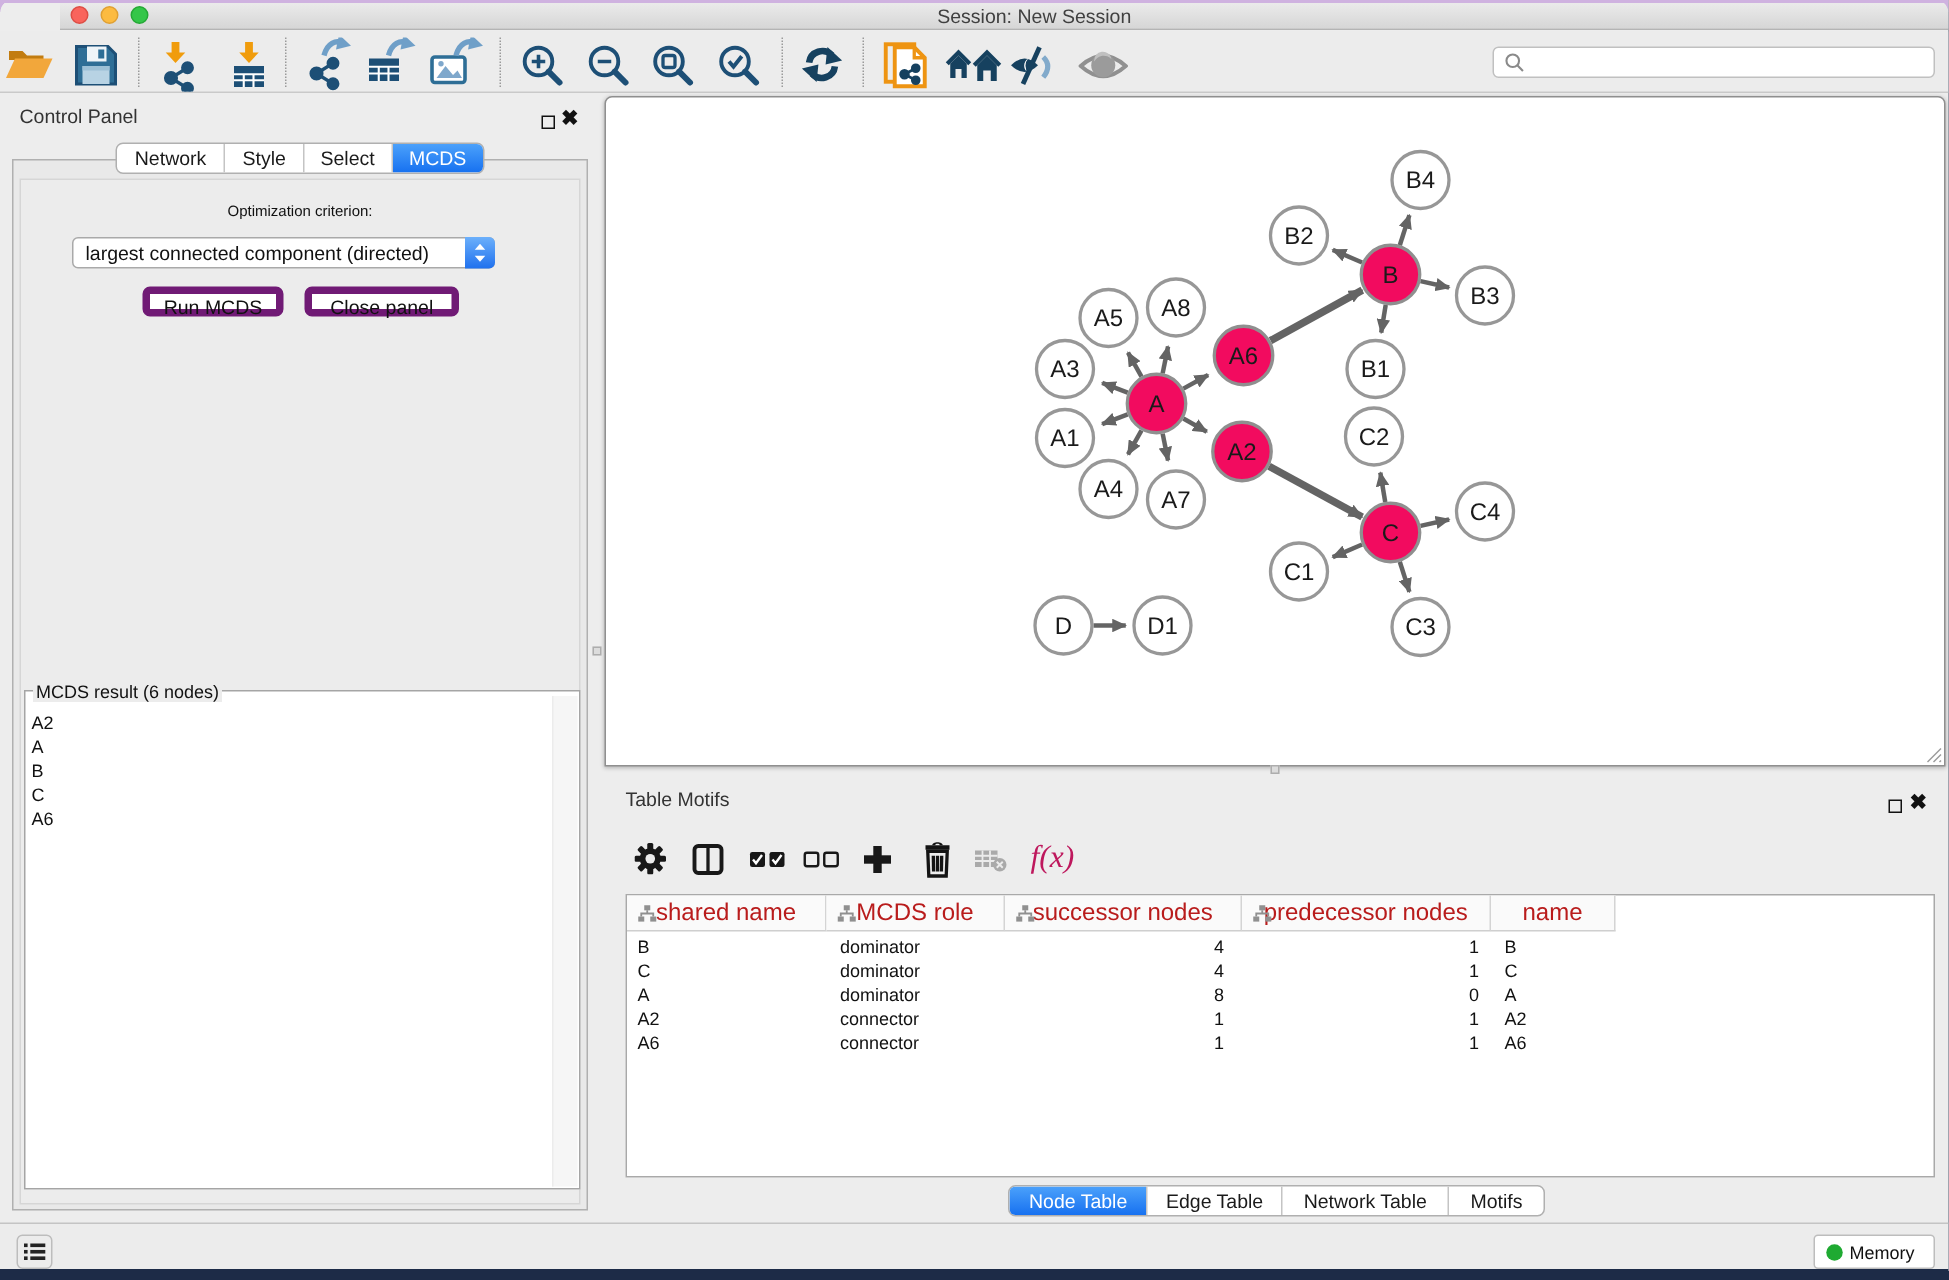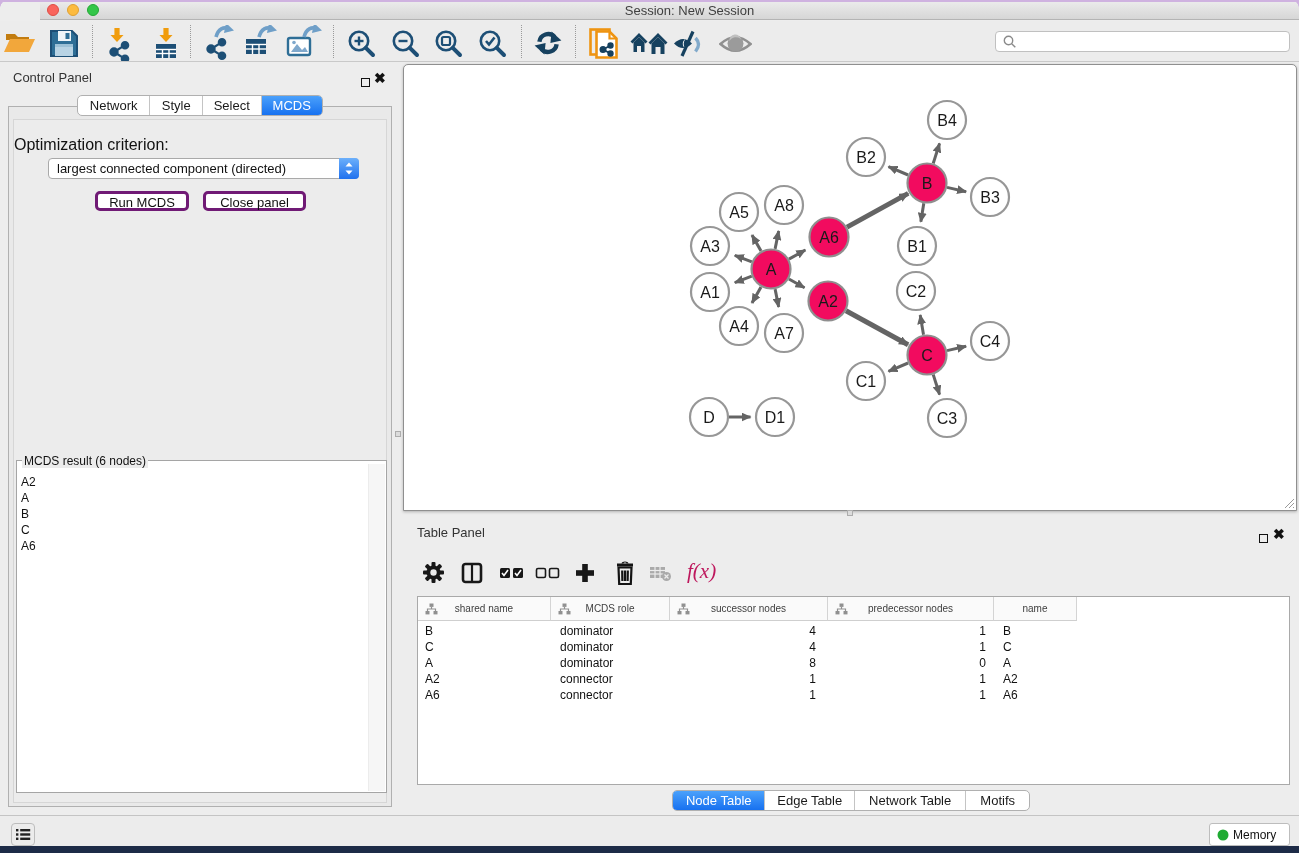--- a/index.html
+++ b/index.html
@@ -28,27 +28,27 @@
       border:1px solid #b0b0b0; border-radius:5px; background:#fff; overflow:hidden; }
   .tabsrow div { display:flex; align-items:center; justify-content:center;
       border-right:1px solid #c4c4c4; height:100%; }
   .tabsrow div:last-child { border-right:none; }
   .tabsel { background:linear-gradient(#4ba1fb,#1771f0); color:#fff; }
   #cp-tabs { position:absolute; left:77px; top:95px; width:246px; }
   #cp-pane { position:absolute; left:8px; top:106px; width:384px; height:701px; background:#e9e9e9;
       border:1px solid #b0b0b0; }
   #cp-inner { left:5px; top:13px; width:372px; height:682px; background:#ececec;
       border:1px solid #d6d6d6; }
-  #opt-label { left:0; top:16px; width:100%; text-align:left; font-size:16px; color:#111; }
-  #dropdown { left:34px; top:38px; width:311px; height:21px; background:#fff;
+  #opt-label { left:0; top:16px; width:100%; text-align:center; font-size:10px; color:#111; }
+  #dropdown { left:34px; top:38px; width:282px; height:21px; background:#fff;
       border:1px solid #a9a9a9; border-radius:4px; font-size:13px; color:#111; }
   #dd-text { position:absolute; left:8px; top:2px; }
   #dd-step { position:absolute; right:-1px; top:-1px; width:20px; height:21px;
       background:linear-gradient(#6cb0fb,#2071ee); border-radius:0 4px 4px 0; }
-  .btn { position:absolute; height:20px; background:#fff; border:3px solid #701a75;
+  .btn { position:absolute; height:20px; background:#fff; border:5px solid #701a75;
       border-radius:5px; font-size:13px; color:#111; text-align:center; line-height:18px; }
   #fieldset { position:absolute; left:2px; top:340px; width:371px; height:333px; border:1px solid #a5a5a5;
       background:#fff; }
   #fs-label { position:absolute; left:5px; top:-7px; background:#ececec; padding:0 2px;
       font-size:12px; color:#111; }
   #fs-list { position:absolute; left:1px; top:13px; font-size:12px; color:#111; line-height:16px; padding-left:3px;}
   #fs-scroll { position:absolute; right:1px; top:3px; width:17px; height:327px;
       background:#f6f6f6; border-left:1px solid #ececec; }
   
   #netwin { left:403px; top:64px; width:894px; height:447px; background:#fff;
@@ -58,21 +58,21 @@
       background:linear-gradient(#f0f0f0,#d8d8d8); border-bottom:1px solid #a8a8a8;
       border-radius:5px 5px 0 0; }
   #net-title { position:absolute; top:3px; width:100%; text-align:center; font-size:13px;
       color:#1a1a1a; }
   
   #tp-title { position:absolute; left:417px; top:525px; font-size:13px; color:#333; }
   #tbl { position:absolute; left:417px; top:596px; width:873px; height:189px; background:#fff;
       border:1px solid #a9a9a9; font-size:12px; color:#111; }
   .th { position:absolute; top:0; height:24px; background:#fafafa;
       border-right:1px solid #d4d4d4; border-bottom:1px solid #cfcfcf;
-      display:flex; align-items:center; justify-content:center; font-size:10px; color:#404040; }
+      display:flex; align-items:center; justify-content:center; font-size:16px; color:#b91c1c; }
   .td { position:absolute; height:16px; line-height:16px; }
   
   #bot-tabs { position:absolute; left:672px; top:790px; width:358px; }
   #statusbar { position:absolute; left:0; top:815px; width:1299px; height:31px; background:#ececec;
       border-top:1px solid #c4c4c4; }
   #memory { position:absolute; right:9px; top:7px; width:81px; height:23px; background:#fff;
       border:1px solid #bdbdbd; border-radius:3px; font-size:12px; color:#111; }
   #listbtn { position:absolute; left:11px; top:7px; width:24px; height:23px;
       border:1px solid #bdbdbd; border-radius:4px; }
 </style>
@@ -336,21 +336,21 @@
     <svg style="position:absolute; right:1px; bottom:1px;" width="12" height="12" viewBox="0 0 12 12">
       <line x1="2" y1="11" x2="11" y2="2" stroke="#9a9a9a" stroke-width="1"></line>
       <line x1="6" y1="11" x2="11" y2="6" stroke="#9a9a9a" stroke-width="1"></line>
       <line x1="10" y1="11" x2="11" y2="10" stroke="#9a9a9a" stroke-width="1"></line>
     </svg>
   </div>
 
   <div class="abs" style="left:395px; top:431px; width:6px; height:6px; background:#dcdcdc; border:1px solid #adadad;"></div>
   <div class="abs" style="left:847px; top:510px; width:6px; height:6px; background:#dcdcdc; border:1px solid #adadad;"></div>
 
-  <div id="tp-title" class="abs">Table Panel</div>
+  <div id="tp-title" class="abs">Table Motifs</div>
   <div class="abs" style="left:1259px; top:529px;"><div class="winbtn-sq"></div></div>
   <div class="abs" style="left:1273px; top:526px; font-size:14px; font-weight:bold; color:#111;">✖</div>
   <div id="tp-icons" class="abs" style="left:417px; top:556px; width:600px; height:34px;">
       <svg style="position:absolute;left:6px;top:6px" width="21" height="21" viewBox="0 0 21 21">
         <g transform="translate(10.5,10.5)">
           <rect x="-2" y="-10.5" width="4" height="5" rx="1" transform="rotate(0 0 0)" fill="#181818"></rect>
           <rect x="-2" y="-10.5" width="4" height="5" rx="1" transform="rotate(45 0 0)" fill="#181818"></rect>
           <rect x="-2" y="-10.5" width="4" height="5" rx="1" transform="rotate(90 0 0)" fill="#181818"></rect>
           <rect x="-2" y="-10.5" width="4" height="5" rx="1" transform="rotate(135 0 0)" fill="#181818"></rect>
           <rect x="-2" y="-10.5" width="4" height="5" rx="1" transform="rotate(180 0 0)" fill="#181818"></rect>

